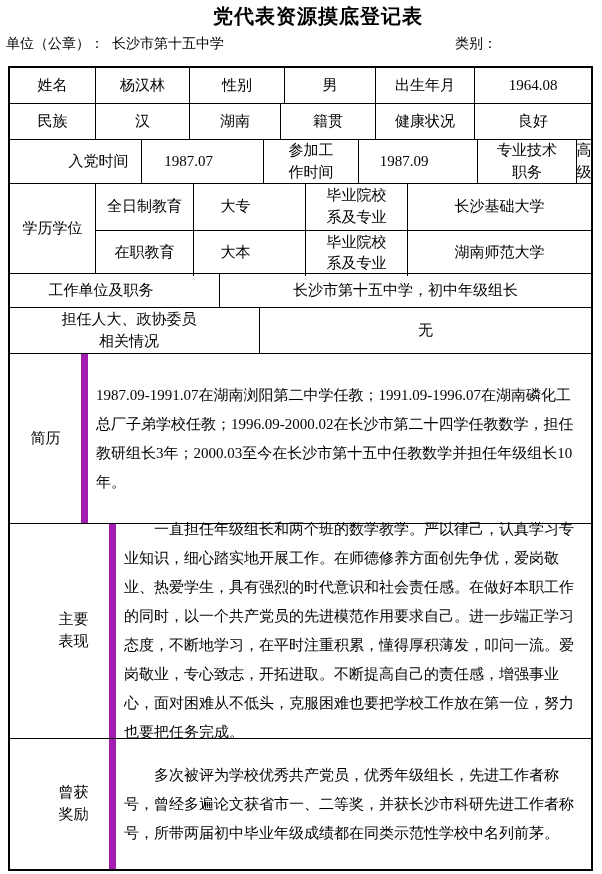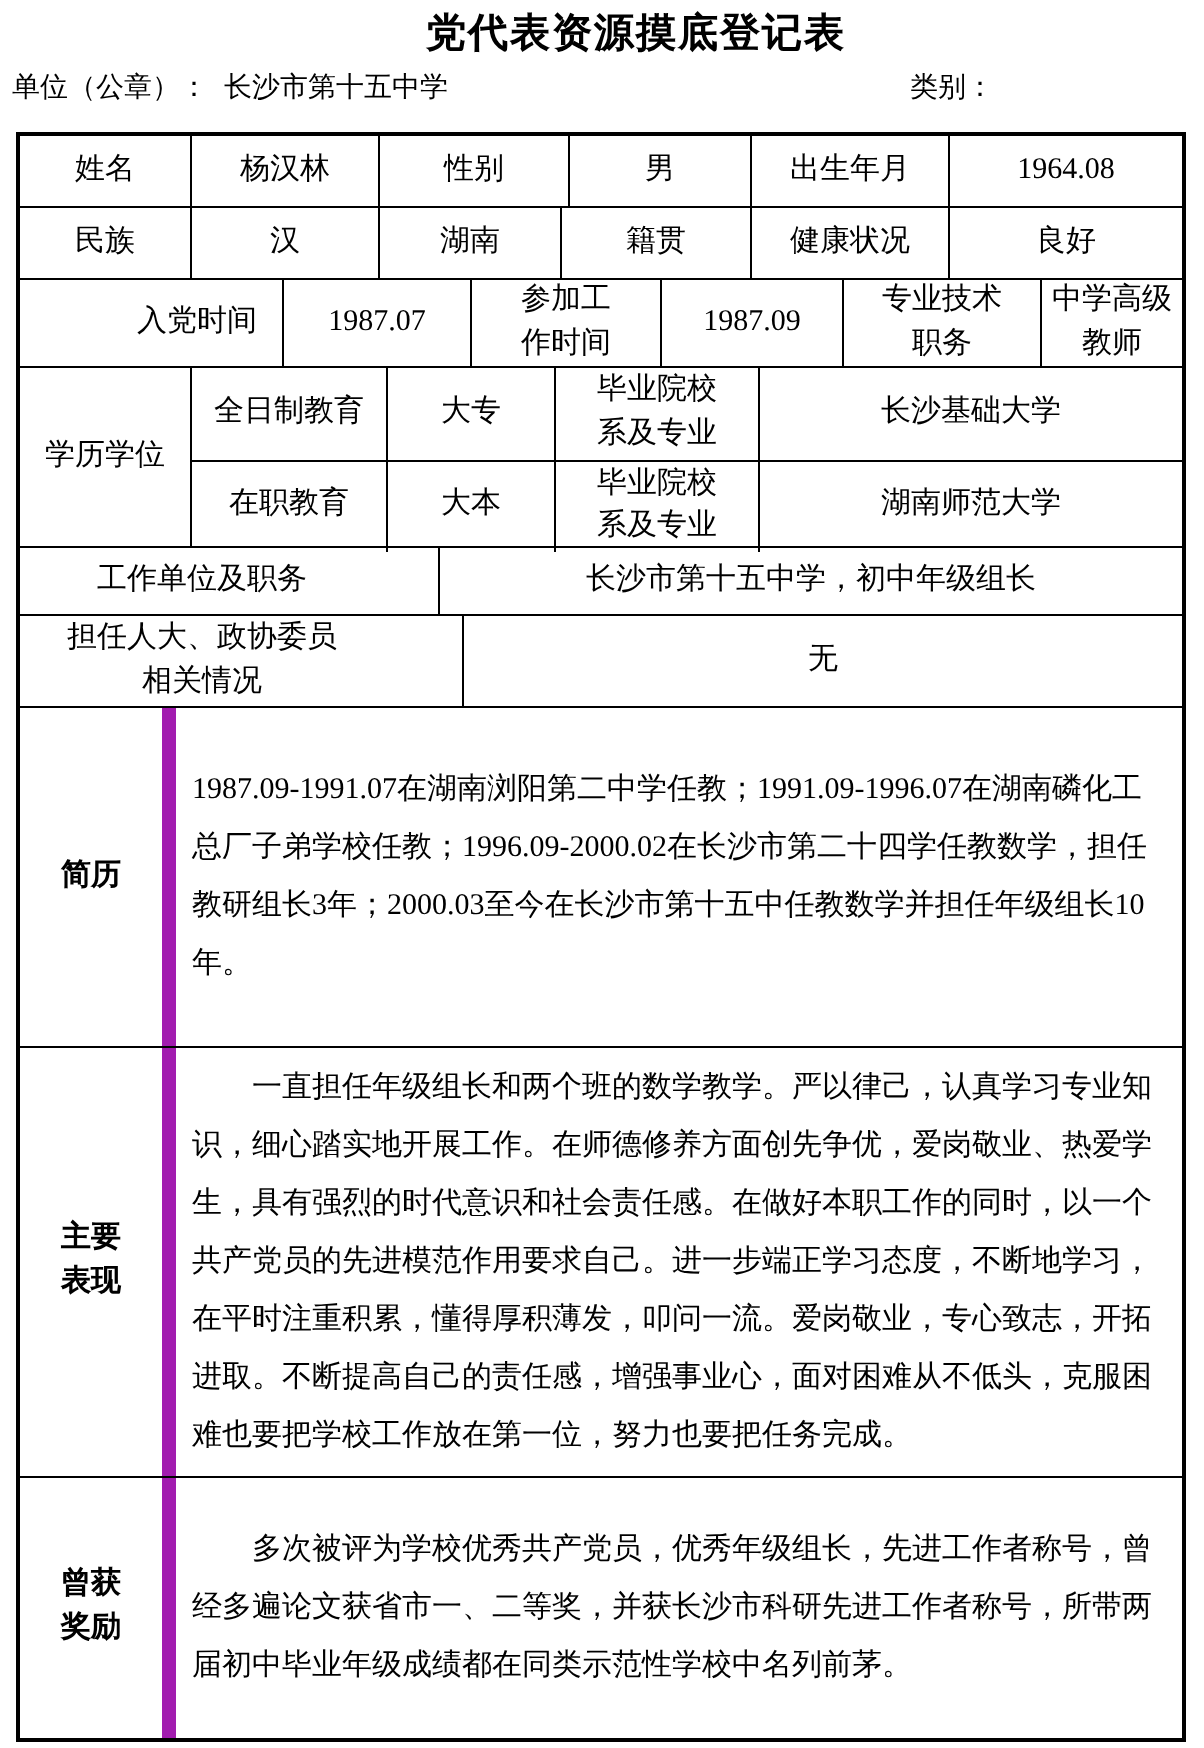--- a/index.html
+++ b/index.html
@@ -55,21 +55,21 @@
     display: flex;
     align-items: center;
     justify-content: center;
     text-align: center;
     font-size: 15px;
     line-height: 1.45;
     padding: 1px 2px;
     overflow: hidden;
   }
   .bl { border-left: 1px solid #000; }
-  .pre { white-space: pre-line; }
+  .pre { white-space: pre-line; margin-left: 28px; }
 
   
   .w-a1 { width: 85px; }
   .w-a2 { width: 94px; }
   .w-a3 { width: 95px; }
   .w-a4 { width: 91px; }
   .w-a5 { width: 99px; }
   .w-flex { flex: 1; }
 
   .h29 { height: 36px; }
@@ -86,21 +86,21 @@
   .edu-row { display: flex; flex: 1; box-sizing: border-box; }
   .edu-row + .edu-row { border-top: 1px solid #000; }
   .w-b2 { width: 97px; }
   .w-b3 { width: 84px; }
   .w-b4 { width: 102px; }
 
   
   .w-c1 { width: 182px; }
 
   
-  .w-d1 { width: 71px; font-weight: bold; }
+  .w-d1 { width: 71px; }
   .content-cell {
     flex: 1;
     box-sizing: border-box;
     display: flex;
     align-items: center;
     border-left: 7px solid #a21caf;
     padding: 4px 7px 4px 8px;
   }
   .paragraph {
     font-size: 15px;

